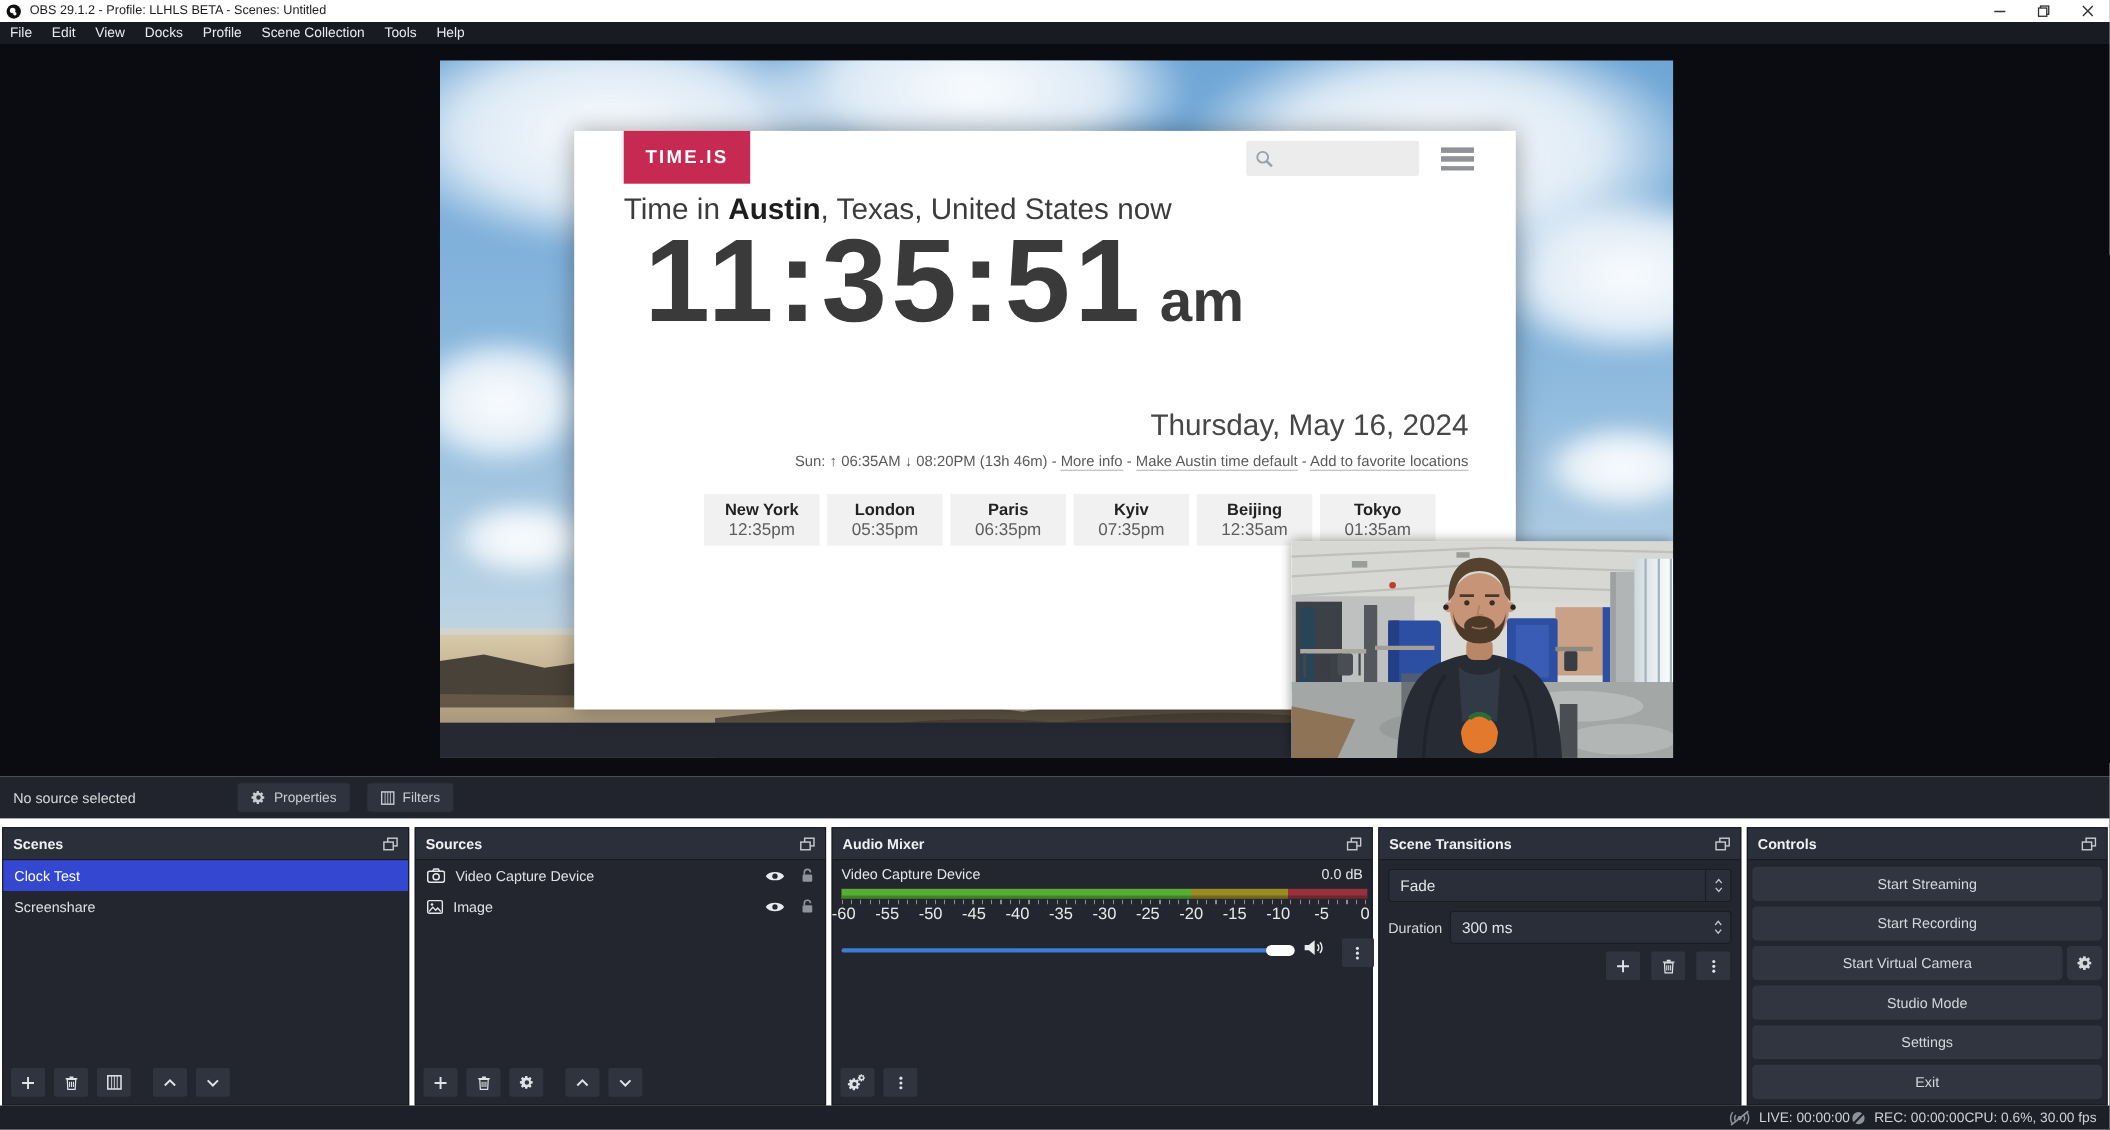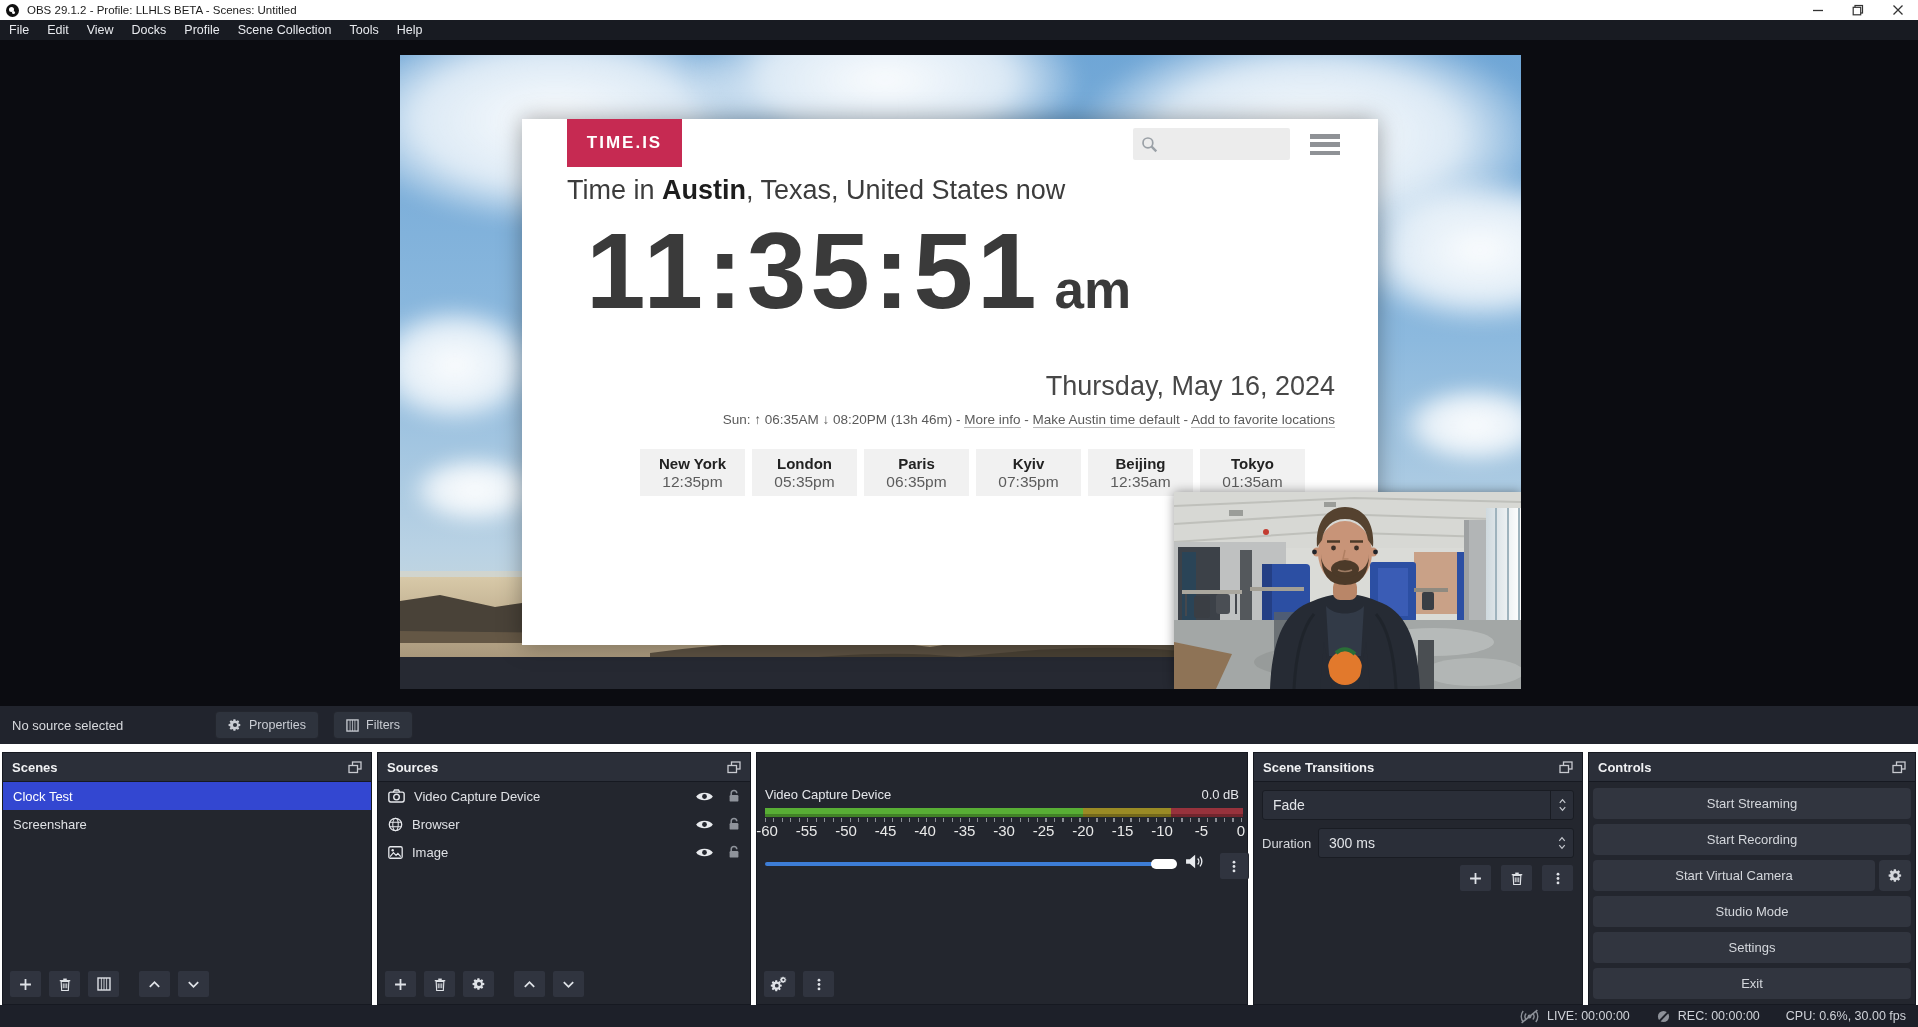--- a/index.html
+++ b/index.html
@@ -23,21 +23,21 @@
   #canvas{left:400px;top:15px;width:1121px;height:634px;overflow:hidden;background:linear-gradient(#6fa6d6 0%,#8cb9de 45%,#b9d2e4 78%,#d8dcd5 100%);}
   .cloud{position:absolute;border-radius:50%;filter:blur(9px);background:radial-gradient(ellipse at center,rgba(255,255,255,.97) 0%,rgba(255,255,255,.75) 45%,rgba(255,255,255,0) 72%);}
   #desert{left:0;top:500px;width:1121px;height:134px;}
   #browser-window{left:122px;top:64px;width:856px;height:526px;background:#ffffff;box-shadow:0 0 22px rgba(0,0,0,.35);}
   #timeis-logo{left:45px;top:0;width:115px;height:48px;display:flex;align-items:center;justify-content:center;color:#fff;font-weight:bold;font-size:17px;letter-spacing:2px;}
   #search-box{left:611px;top:9px;width:157px;height:32px;background:#ececec;border-radius:2px;display:flex;align-items:center;padding-left:8px;box-sizing:border-box;}
   #hamburger{left:788px;top:15px;width:30px;height:21px;display:flex;flex-direction:column;justify-content:space-between;}
   #hamburger span{display:block;height:4.5px;background:#8f9296;}
   #timeis-heading{left:45px;top:56px;font-size:27px;color:#3c3c3c;white-space:nowrap;}
   #timeis-heading b{color:#1d1d1d;font-weight:bold;}
-  #clock-row{left:64px;top:74px;white-space:nowrap;color:#3a3a3a;font-weight:bold;margin-top:16px;}
+  #clock-row{left:64px;top:74px;white-space:nowrap;color:#3a3a3a;font-weight:bold;}
   #clock-digits{font-size:107px;letter-spacing:4px;}
   #clock-ampm{font-size:53px;margin-left:14px;}
   #timeis-date{right:43px;top:252px;font-size:27px;color:#474747;}
   #sun-line{left:50px;right:43px;top:293px;font-size:13.5px;color:#5a5a5a;text-align:right;white-space:nowrap;}
   .tlink{border-bottom:1px solid #b9b9b9;}
   .city-box{position:absolute;top:330px;width:105px;height:47px;background:#f1f1f1;text-align:center;}
   .city-name{font-size:15px;font-weight:bold;color:#222;margin-top:6px;}
   .city-time{font-size:15.5px;color:#5c5c5c;margin-top:1px;}
   #webcam{left:774px;top:437px;width:347px;height:197px;box-shadow:0 0 10px rgba(0,0,0,.4);}
 
@@ -76,21 +76,21 @@
   .combo .val{padding-left:10px;}
   .spin{margin-left:auto;width:22px;align-self:stretch;border-left:1px solid #191c23;display:flex;flex-direction:column;align-items:center;justify-content:center;gap:2px;color:#c4c7cd;}
   #duration-label{position:absolute;left:8px;top:46px;height:30px;display:flex;align-items:center;color:#d6d8dd;font-size:13px;}
   #tr-btn-row{position:absolute;right:8px;top:82px;display:flex;gap:8px;}
 
   
   .ctl-btn{position:absolute;left:4px;right:4px;height:31px;background:#31353f;border-radius:4px;display:flex;align-items:center;justify-content:center;color:#d4d7dc;font-size:13px;}
   #vcam-gear{left:auto;width:32px;right:4px;}
 
   
-  #statusbar{left:0;top:1005px;width:1918px;height:22px;background:#1d2029;display:flex;align-items:center;justify-content:flex-end;gap:26px;padding-right:12px;box-sizing:border-box;color:#cfd2d8;font-size:12.5px;}
+  #statusbar{left:0;top:1005px;width:1918px;height:22px;background:#1d2029;display:flex;align-items:center;justify-content:flex-end;padding-right:12px;box-sizing:border-box;color:#cfd2d8;font-size:12.5px;}
   .status-item{display:flex;align-items:center;gap:7px;}
   .ic{display:block;}
 </style>
 </head>
 <body>
 
 <svg width="0" height="0" style="position:absolute">
   <defs>
     <symbol id="i-gear" viewBox="0 0 24 24">
         <path fill-rule="evenodd" fill="currentColor" d="M21 13.7v-3.4l-2.7-.5a6.6 6.6 0 0 0-.6-1.4l1.6-2.3-2.4-2.4-2.3 1.6c-.45-.25-.92-.45-1.4-.6L12.7 2H9.3l-.5 2.7c-.48.15-.95.35-1.4.6L5.1 3.7 2.7 6.1l1.6 2.3c-.25.45-.45.92-.6 1.4l-2.7.5v3.4l2.7.5c.15.48.35.95.6 1.4l-1.6 2.3 2.4 2.4 2.3-1.6c.45.25.92.45 1.4.6l.5 2.7h3.4l.5-2.7c.48-.15.95-.35 1.4-.6l2.3 1.6 2.4-2.4-1.6-2.3c.25-.45.45-.92.6-1.4l2.7-.5zM12 15.5a3.5 3.5 0 1 1 0-7 3.5 3.5 0 0 1 0 7z"></path>
@@ -460,34 +460,20 @@
         <span class="row-right">
           <svg class="ic" width="19" height="13" style="color:#e8eaee">
               <use href="#i-eye"></use>
             </svg>
           <svg class="ic" width="12" height="14" style="color:#8f939b">
               <use href="#i-lock"></use>
             </svg>
         </span>
       </div>
       <div class="list-row">
-        <svg class="ic" width="15" height="15" style="color:#e6e8ec">
-            <use href="#i-globe"></use>
-          </svg>
-        <span>Browser</span>
-        <span class="row-right">
-          <svg class="ic" width="19" height="13" style="color:#e8eaee">
-              <use href="#i-eye"></use>
-            </svg>
-          <svg class="ic" width="12" height="14" style="color:#8f939b">
-              <use href="#i-lock"></use>
-            </svg>
-        </span>
-      </div>
-      <div class="list-row">
         <svg class="ic" width="15" height="13" style="color:#e6e8ec">
             <use href="#i-image"></use>
           </svg>
         <span>Image</span>
         <span class="row-right">
           <svg class="ic" width="19" height="13" style="color:#e8eaee">
               <use href="#i-eye"></use>
             </svg>
           <svg class="ic" width="12" height="14" style="color:#8f939b">
               <use href="#i-lock"></use>
@@ -519,20 +505,28 @@
         <div class="tool-btn">
             <svg class="ic" width="15" height="15">
               <use href="#i-chev-down"></use>
             </svg>
           </div>
       </div>
     </div>
   </div>
 
   <div class="panel" style="left:756px;width:492px">
+    <div class="panel-header">
+      <span>Audio Mixer</span>
+      <span class="popout">
+          <svg class="ic" width="14" height="13">
+            <use href="#i-popout"></use>
+          </svg>
+        </span>
+    </div>
     <div class="panel-body">
       <div class="abs" id="mixer-name-row">
         <span>Video Capture Device</span>
         <span id="mixer-db">0.0 dB</span>
       </div>
       <div class="abs" id="meter"></div>
       <div class="abs" id="meter-ticks"></div>
       <div class="abs" id="tick-labels">
         <span style="left:0%">-60</span>
         <span style="left:8.333%">-55</span>

